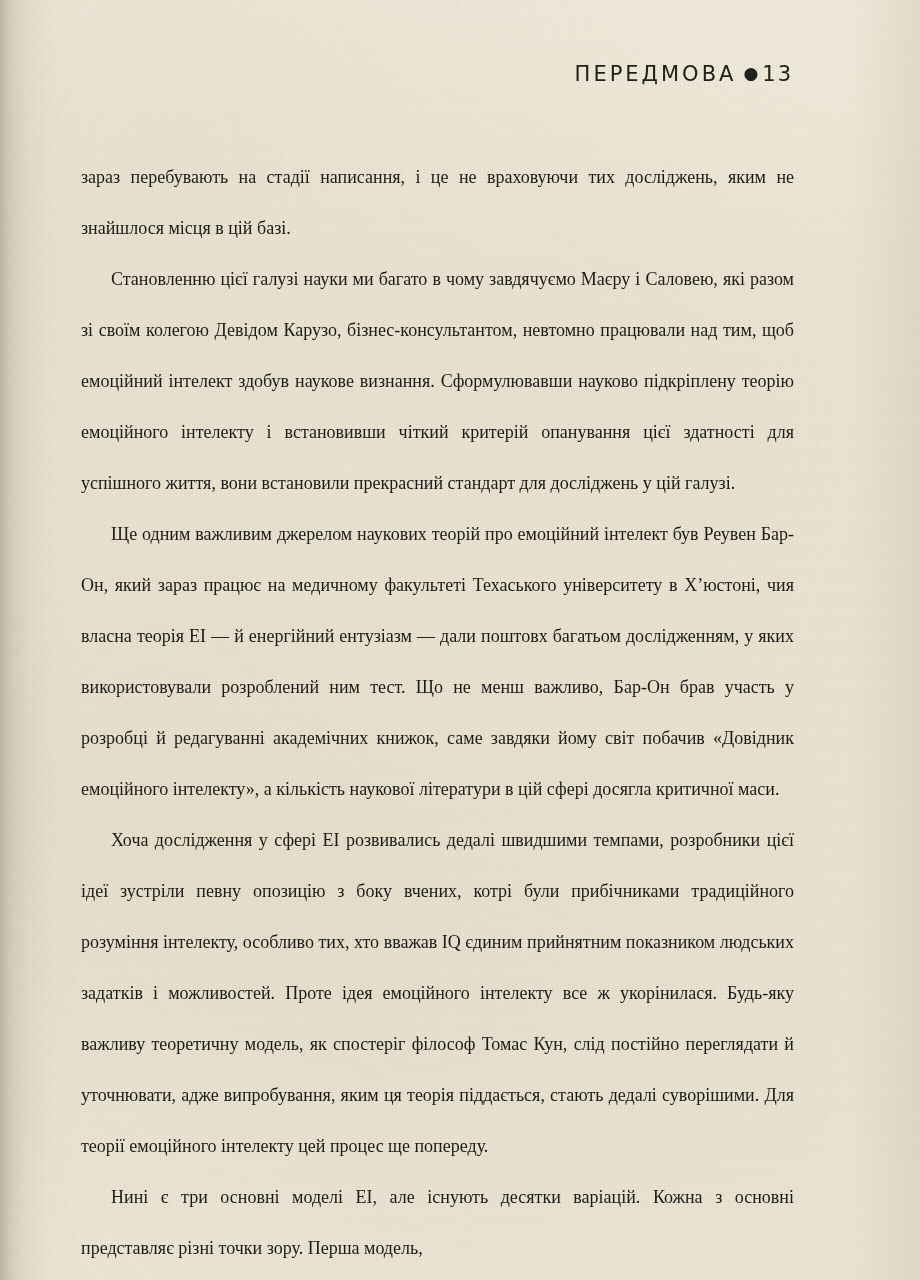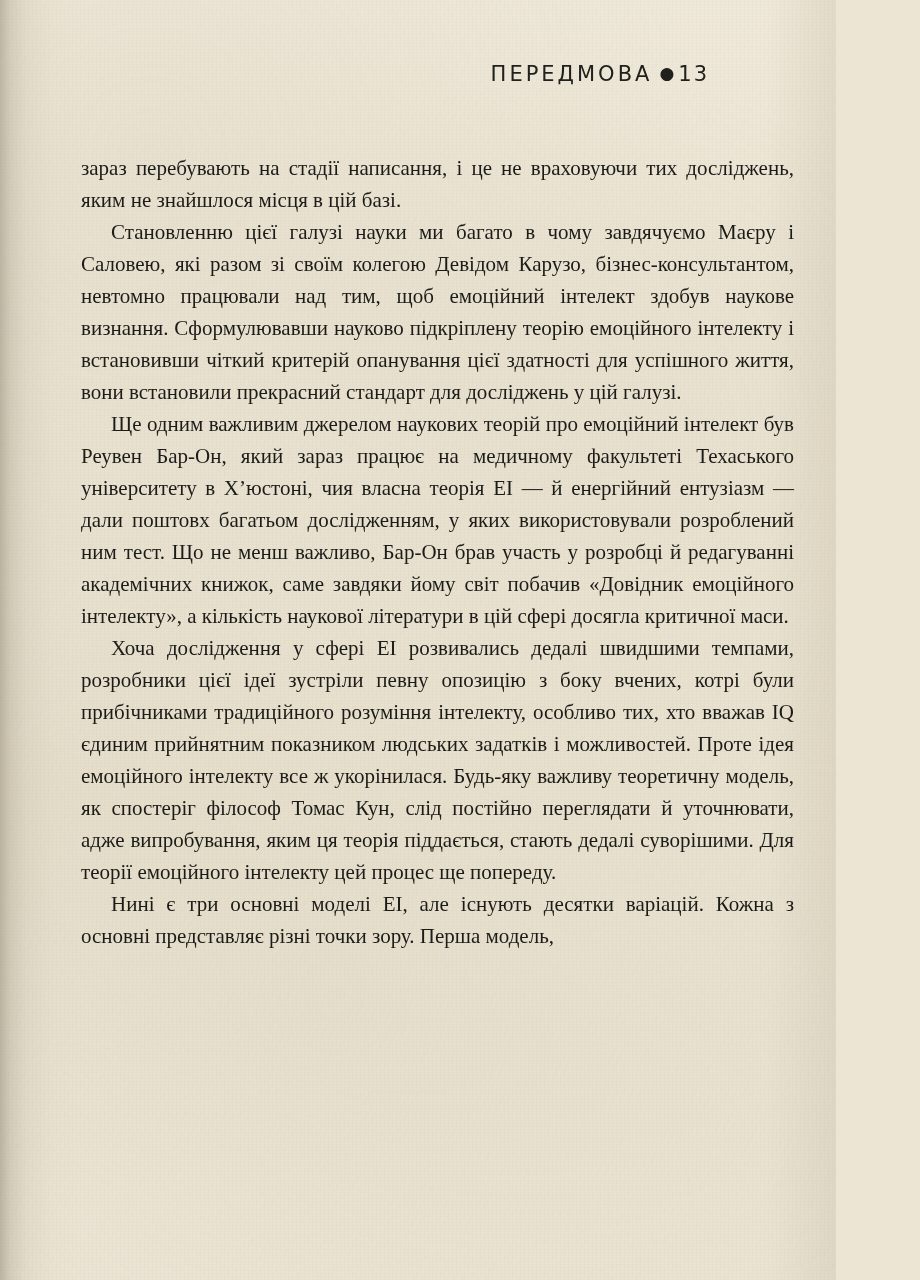--- a/index.html
+++ b/index.html
@@ -13,21 +13,21 @@
     height: 1280px;
     overflow: hidden;
     background: #ece5d4;
     font-family: "Liberation Serif", "DejaVu Serif", serif;
     -webkit-font-smoothing: antialiased;
   }
 
   
   .page {
     position: relative;
-    width: 836px;
+    width: 920px;
     height: 1280px;
     background:
       
       linear-gradient(to left, rgba(196,186,163,0.30) 0px, rgba(196,186,163,0.00) 70px),
       
       linear-gradient(to right,
          rgba(120,112,92,0.42) 0px,
          rgba(140,132,110,0.26) 10px,
          rgba(170,162,140,0.14) 26px,
          rgba(200,192,170,0.05) 52px,
@@ -108,22 +108,22 @@
   .running-head .rh-num {
     letter-spacing: 2.0px;
   }
 
   
   .textblock {
     position: absolute;
     top: 152px;
     left: 81px;
     width: 713px;
-    font-size: 21px;
-    line-height: 32px;
+    font-size: 18px;
+    line-height: 51px;
     color: #1b1b18;
     text-align: justify;
     text-justify: inter-word;
     hyphens: none;
   }
 
   .textblock p {
     margin: 0;
     text-indent: 30px;
     text-align: justify;

